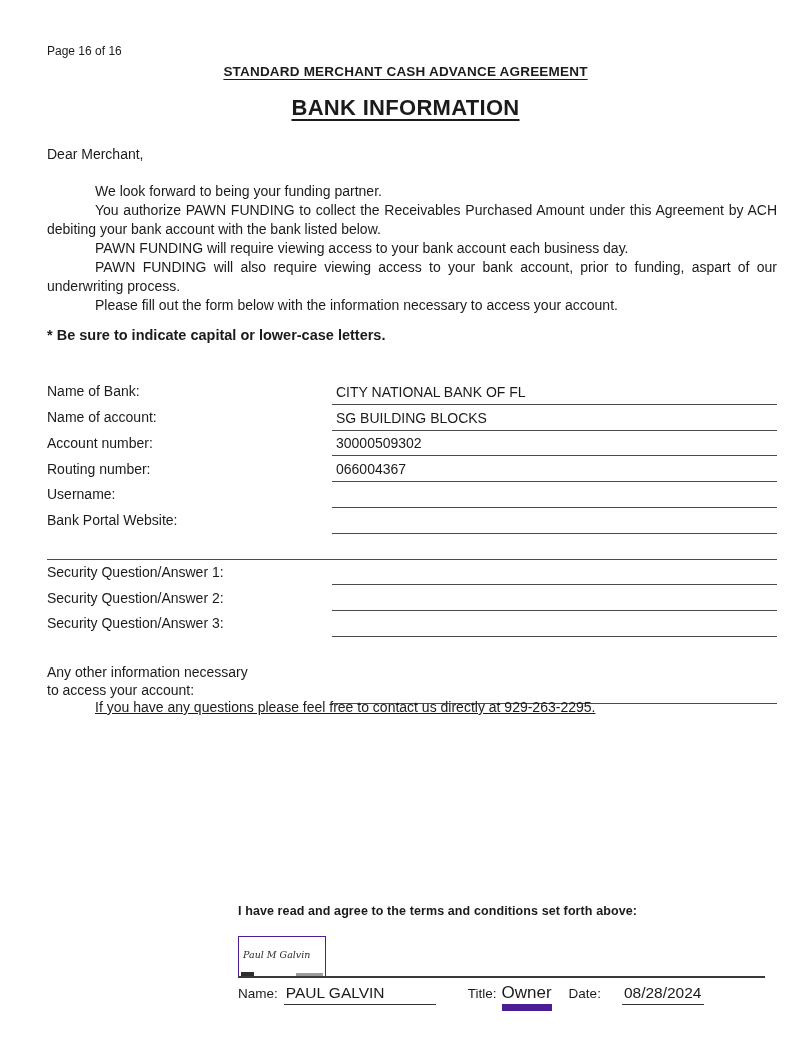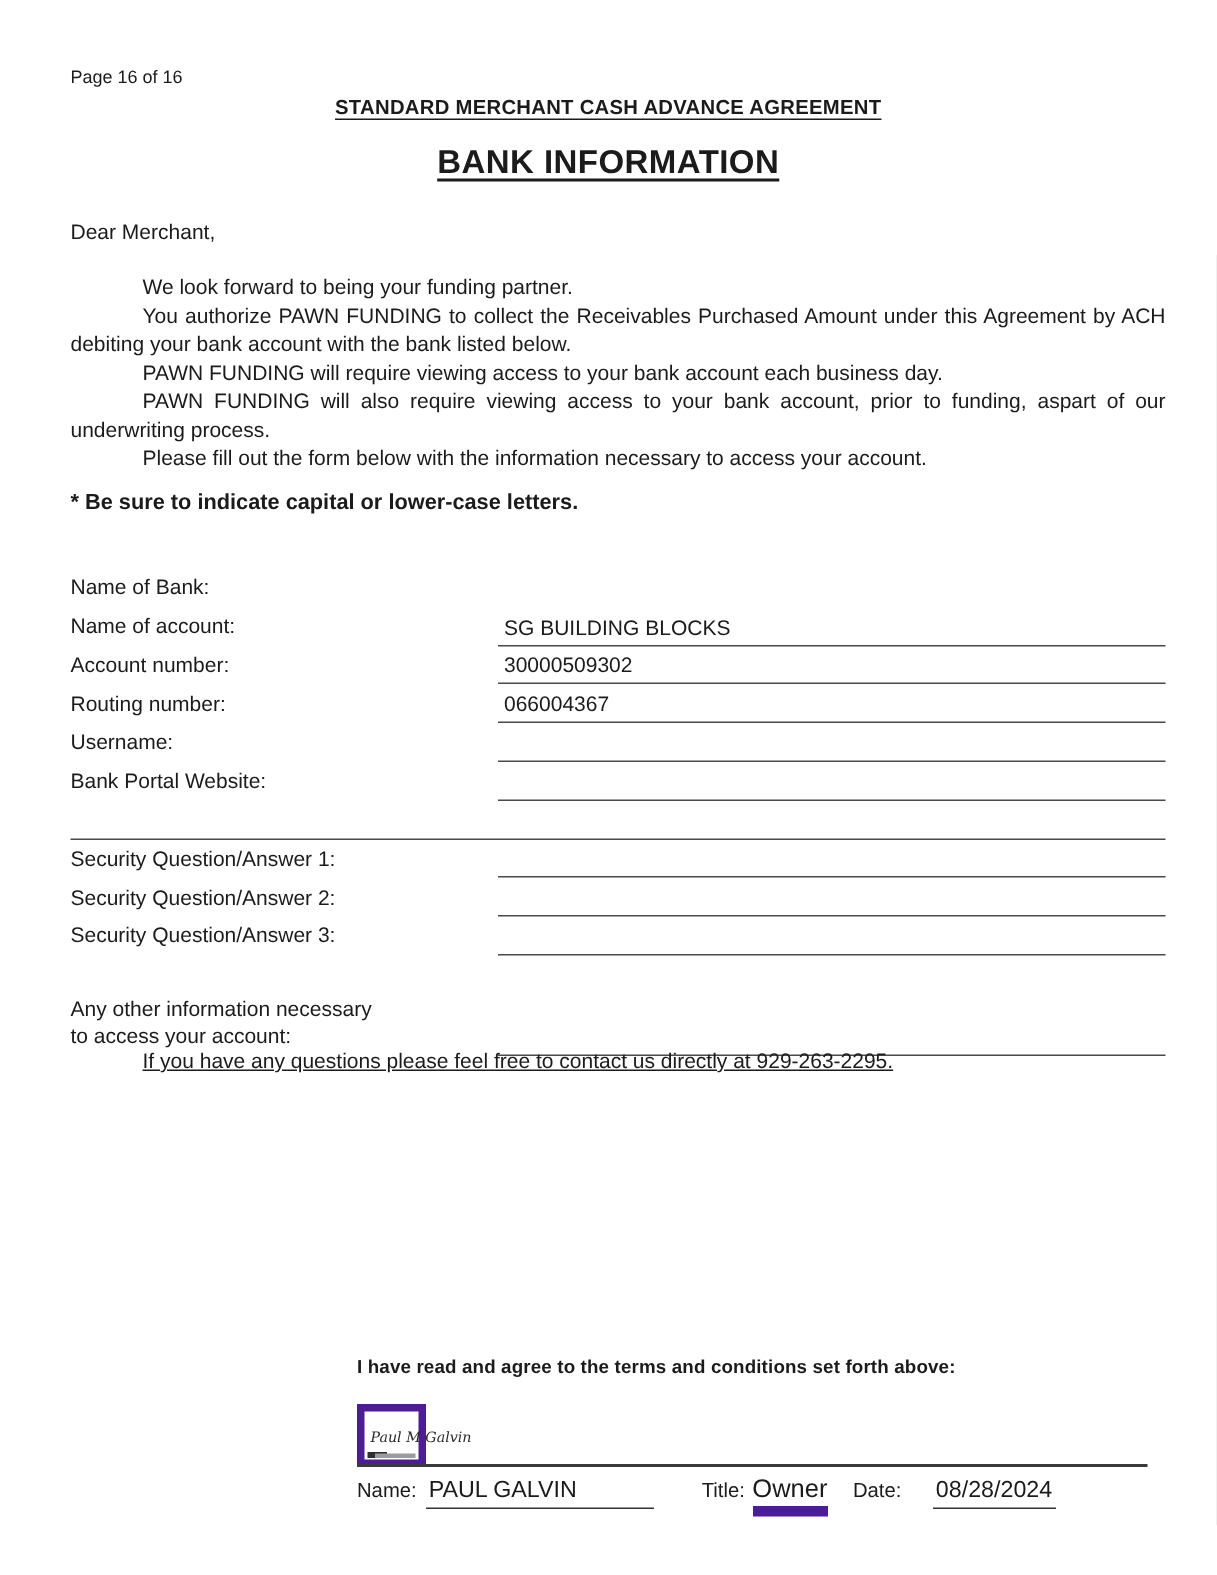--- a/index.html
+++ b/index.html
@@ -61,22 +61,22 @@
 
   .contact-line {
     position: absolute; left: 47px; top: 699px; width: 720px;
     font-size: 14px; text-indent: 48px; margin: 0; text-decoration: underline;
   }
 
   
   .sig-block { position: absolute; left: 238px; top: 904px; width: 527px; }
   .sig-agree { font-size: 12.5px; font-weight: bold; letter-spacing: 0.1px; }
   .sig-box {
-    position: absolute; left: 0; top: 32px; width: 46px; height: 42px;
-    border: 5px solid #4c1d95; background: #ffffff; box-sizing: border-box;
+    position: absolute; left: 0; top: 32px; width: 88px; height: 42px;
+    border: 1px solid #4c1d95; background: #ffffff; box-sizing: border-box;
   }
   .sig-script {
     position: absolute; left: 4px; top: 12px;
     font-family: "DejaVu Serif", serif; font-style: italic;
     font-size: 9.5px; color: #2a2a2a; white-space: nowrap;
   }
   .stamp-left { position: absolute; left: 2px; bottom: 1px; width: 13px; height: 4px; background: #2e2e2e; }
   .stamp-right { position: absolute; right: 2px; bottom: 1px; width: 27px; height: 3px; background: #9c9c9c; }
   .sig-line { position: absolute; left: 0; top: 72px; width: 527px; height: 2px; background: #3a3a3a; }
   .sig-row {
@@ -115,20 +115,21 @@
     <p class="para">PAWN FUNDING will require viewing access to your bank account each business day.</p>
     <p class="para">PAWN FUNDING will also require viewing access to your bank account, prior to funding, aspart of our underwriting process.</p>
     <p class="para">Please fill out the form below with the information necessary to access your account.</p>
   </div>
 
   <div class="note">* Be sure to indicate capital or lower-case letters.</div>
 
   <div class="bank-form">
     <div class="form-row">
       <div class="form-label">Name of Bank:</div>
+      <div class="form-field">CITY NATIONAL BANK OF FL</div>
     </div>
     <div class="form-row">
       <div class="form-label">Name of account:</div>
       <div class="form-field">SG BUILDING BLOCKS</div>
     </div>
     <div class="form-row">
       <div class="form-label">Account number:</div>
       <div class="form-field">30000509302</div>
     </div>
     <div class="form-row">

